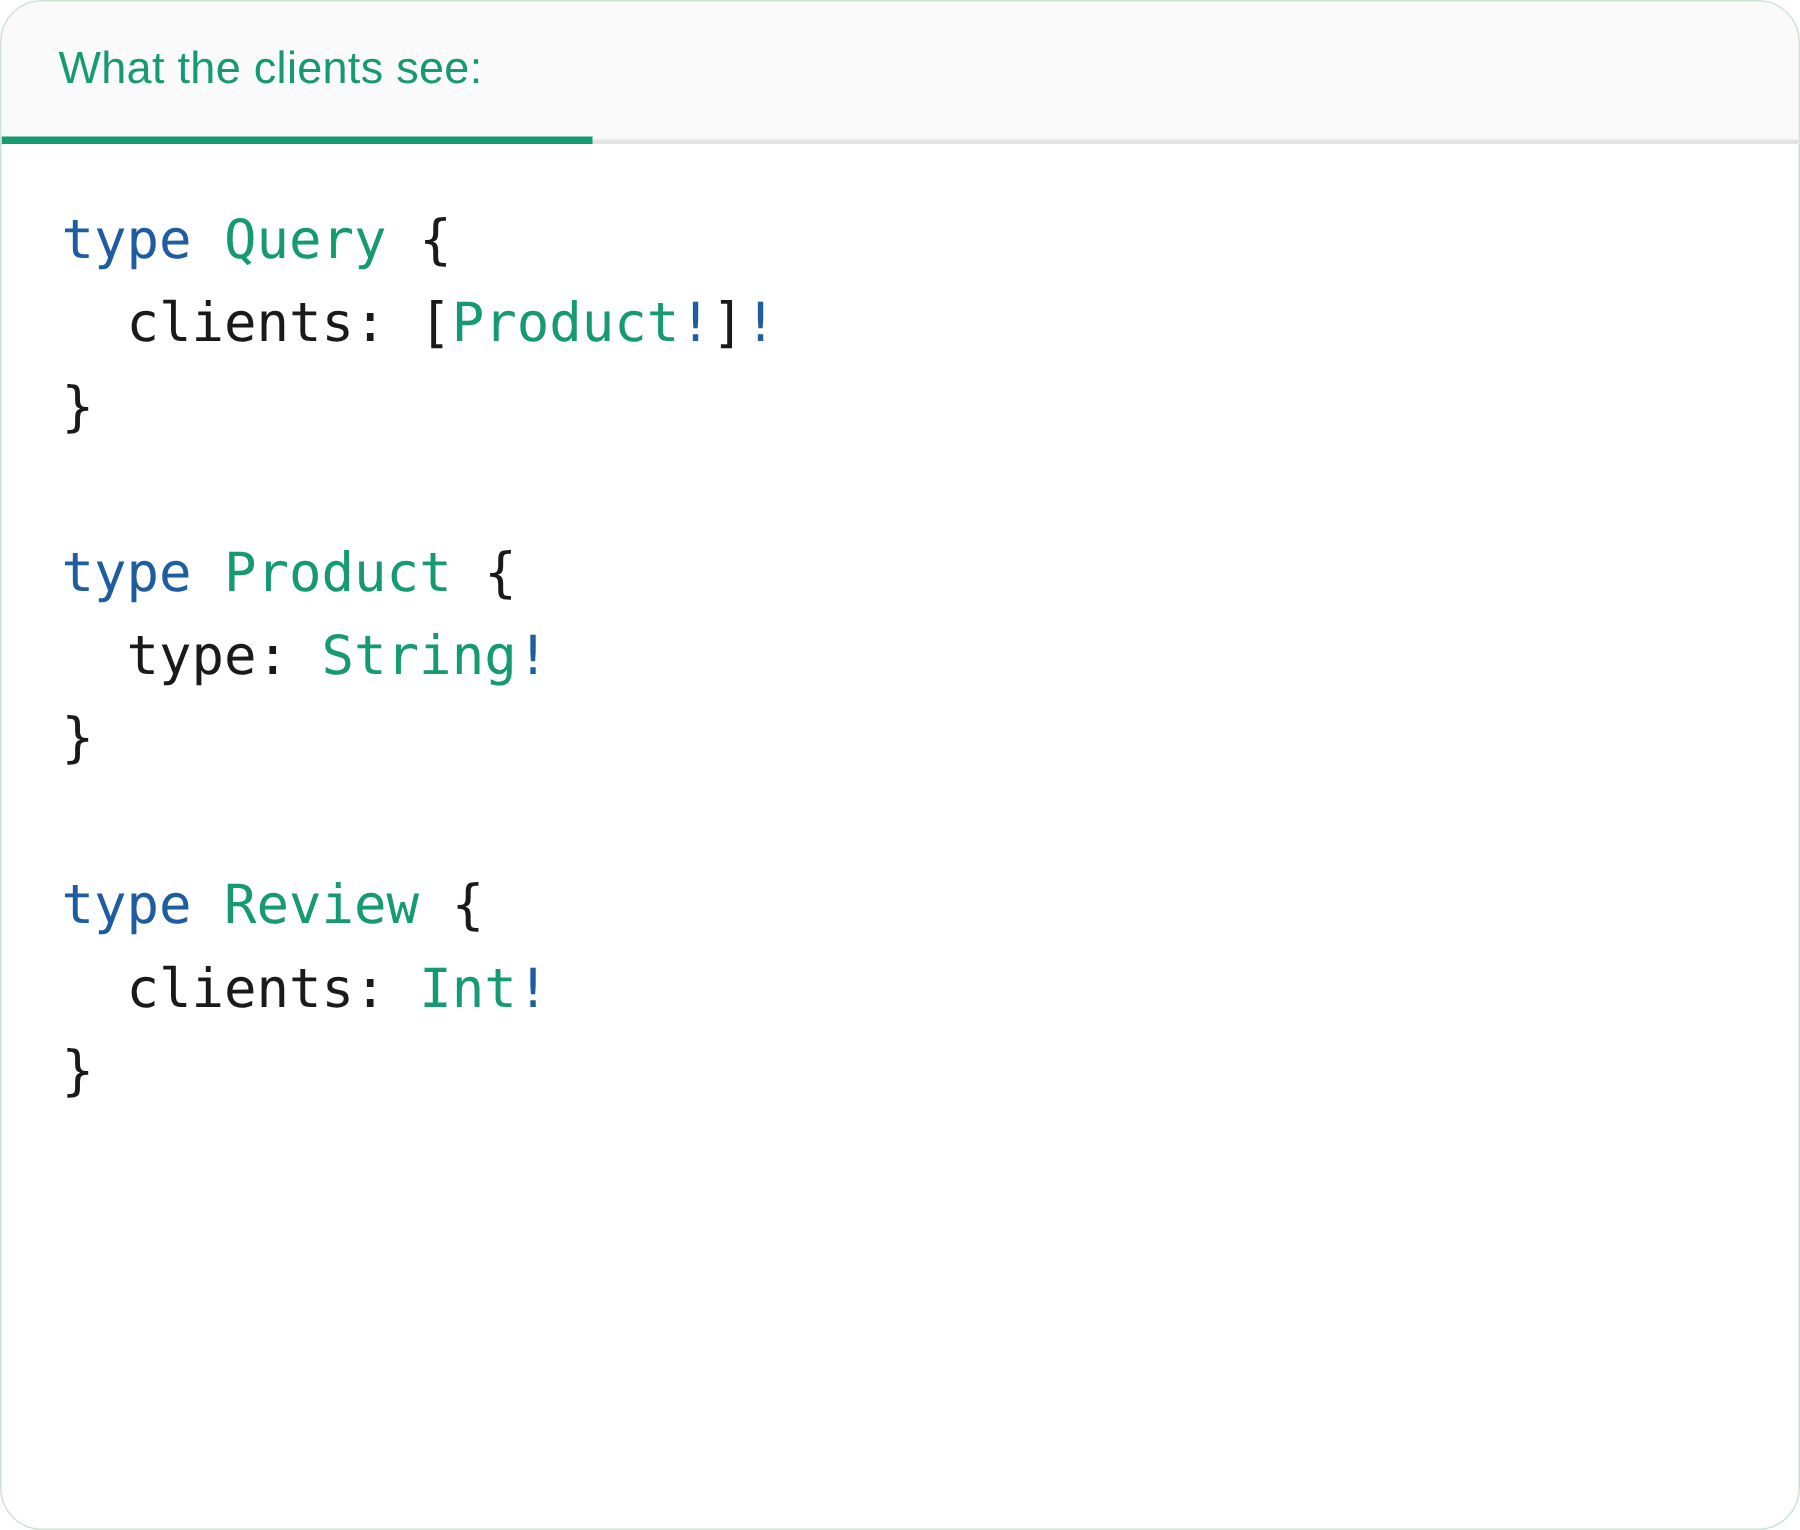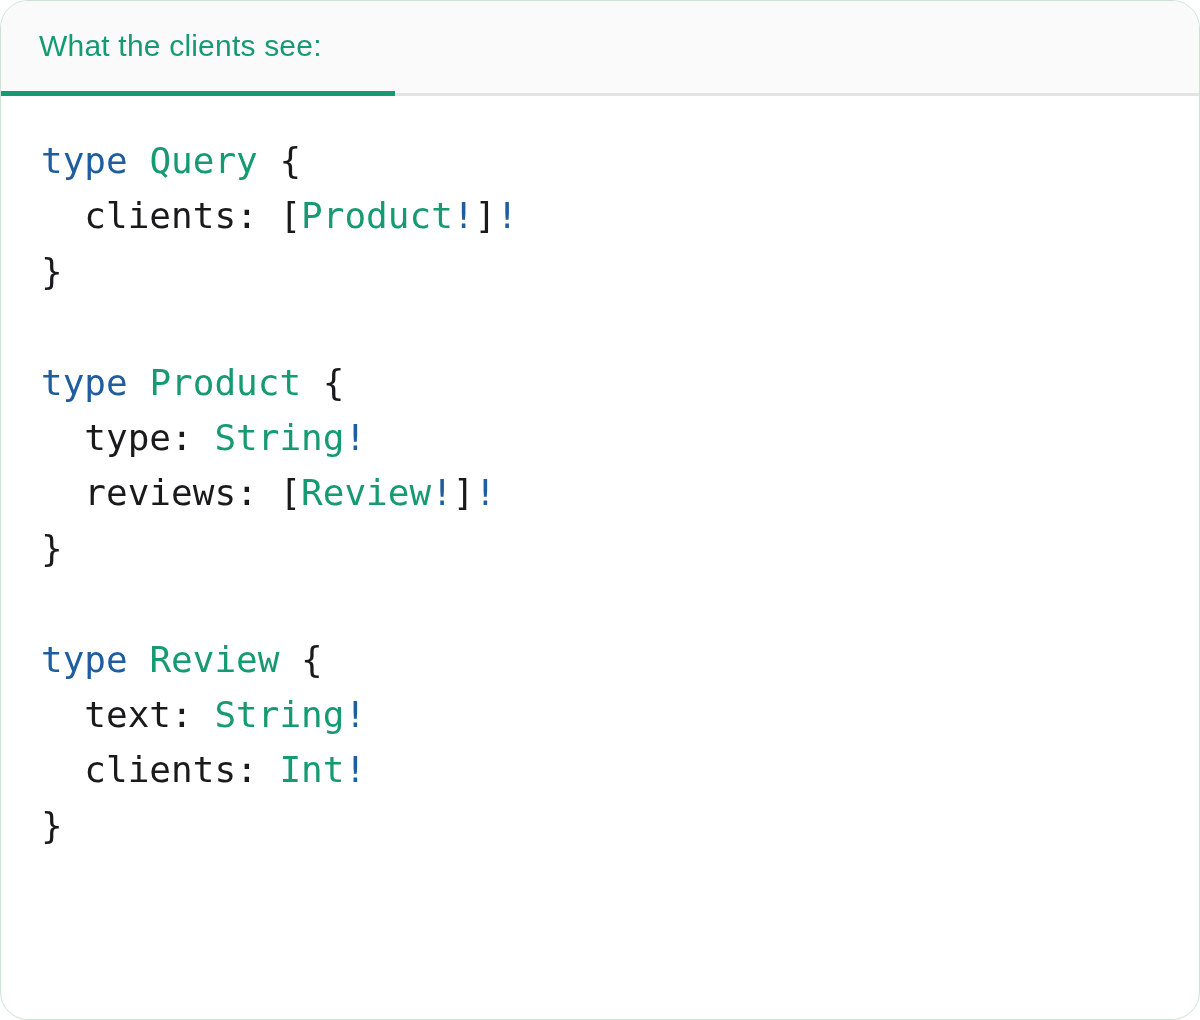--- a/index.html
+++ b/index.html
@@ -76,21 +76,19 @@
       <span>What the clients see:</span>
     </div>
   </div>
   <div class="code">
       <div class="code-line"><span class="tok-keyword">type </span><span class="tok-type">Query</span><span class="tok-plain"> {</span></div>
       <div class="code-line"><span class="tok-plain">  clients: [</span><span class="tok-type">Product</span><span class="tok-keyword">!</span><span class="tok-plain">]</span><span class="tok-keyword">!</span></div>
       <div class="code-line"><span class="tok-plain">}</span></div>
       <div class="code-line">&nbsp;</div>
       <div class="code-line"><span class="tok-keyword">type </span><span class="tok-type">Product</span><span class="tok-plain"> {</span></div>
       <div class="code-line"><span class="tok-plain">  type: </span><span class="tok-type">String</span><span class="tok-keyword">!</span></div>
-      <div class="code-line"><span class="tok-plain">  reviews: [</span><span class="tok-type">Review</span><span class="tok-keyword">!</span><span class="tok-plain">]</span><span class="tok-keyword">!</span></div>
       <div class="code-line"><span class="tok-plain">}</span></div>
       <div class="code-line">&nbsp;</div>
       <div class="code-line"><span class="tok-keyword">type </span><span class="tok-type">Review</span><span class="tok-plain"> {</span></div>
-      <div class="code-line"><span class="tok-plain">  text: </span><span class="tok-type">String</span><span class="tok-keyword">!</span></div>
       <div class="code-line"><span class="tok-plain">  clients: </span><span class="tok-type">Int</span><span class="tok-keyword">!</span></div>
       <div class="code-line"><span class="tok-plain">}</span></div>
     </div>
 </div>
 
 </body></html>

